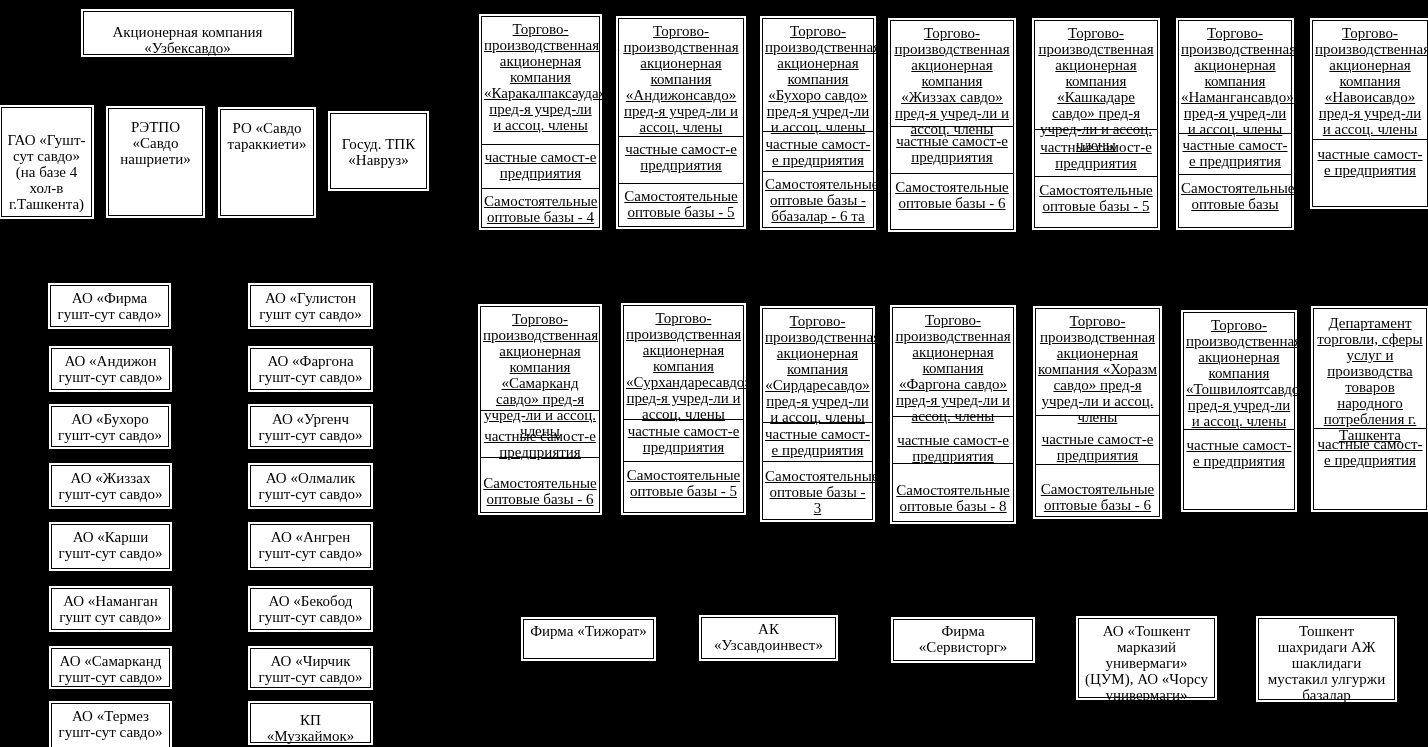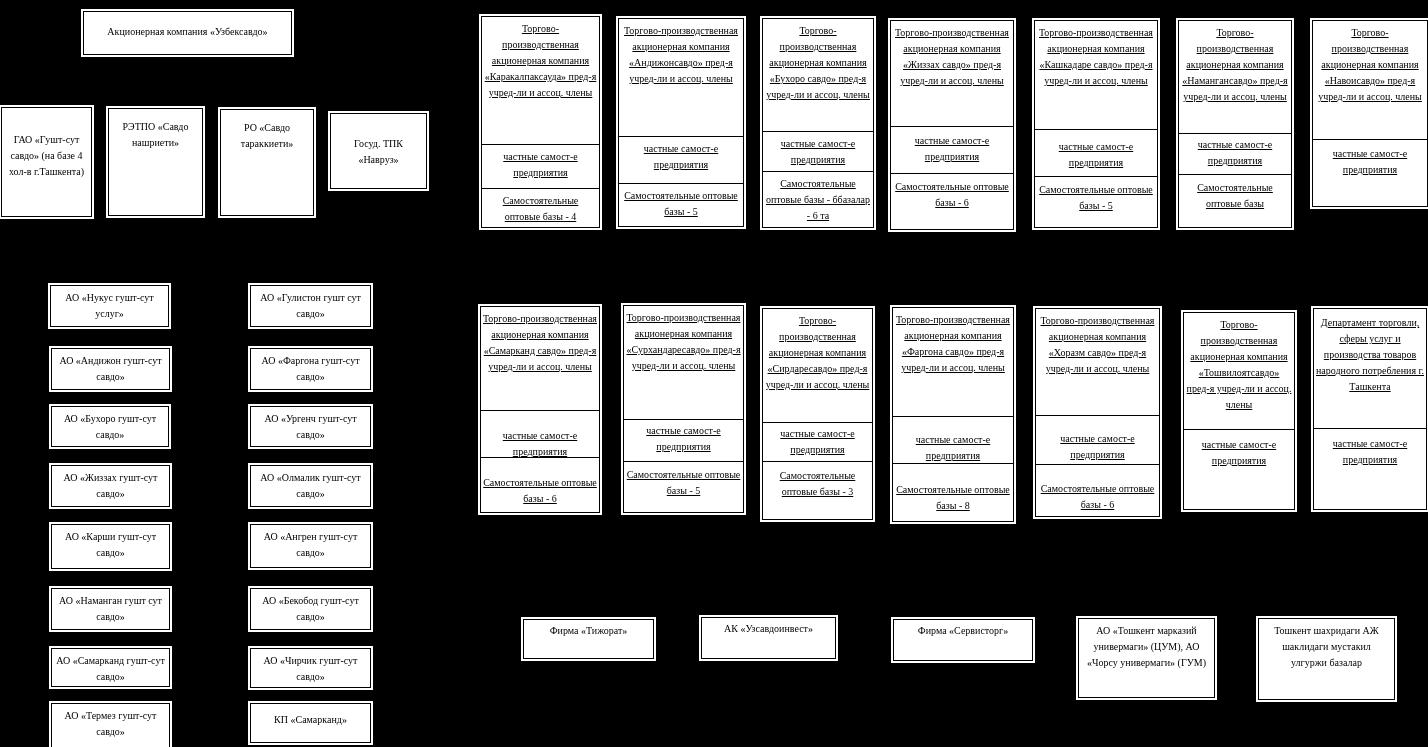--- a/index.html
+++ b/index.html
@@ -1,19 +1,19 @@
 <!DOCTYPE html>
 <html><head>
 <meta charset="utf-8">
 <style>
   html,body{margin:0;padding:0;background:#000;}
   .canvas{position:relative;width:1428px;height:747px;background:#000;overflow:hidden;
           font-family:"Liberation Serif","DejaVu Serif",serif;color:#000;}
   .box{position:absolute;background:#fff;border:1px solid #000;box-shadow:0 0 0 2px #fff;
-       box-sizing:border-box;font-size:10px;line-height:16px;text-align:center;}
+       box-sizing:border-box;font-size:15px;line-height:16px;text-align:center;}
   .lbl{padding:4px 4px 0 4px;}
   .sec{position:absolute;left:2px;right:2px;text-align:center;text-decoration:underline;}
   .hline{position:absolute;left:0;right:0;height:1px;background:#000;}
 </style>
 </head>
 <body>
 
 <div class="canvas">
 
   <div class="box lbl" style="left:83px;top:11px;width:209px;height:44px;padding-top:12px">Акционерная компания «Узбексавдо»</div>
@@ -122,37 +122,37 @@
     <div class="hline" style="top:116px"></div>
     <div class="sec" style="top:124px">частные самост-е предприятия</div>
   </div>
 
   <div class="box" style="left:1313px;top:308px;width:114px;height:202px">
     <div class="sec" style="top:6px">Департамент торговли, сферы услуг и производства товаров народного потребления г. Ташкента</div>
     <div class="hline" style="top:119px"></div>
     <div class="sec" style="top:127px">частные самост-е предприятия</div>
   </div>
 
-  <div class="box lbl" style="left:50px;top:285px;width:119px;height:42px">АО «Нукус гушт-сут услуг»</div>
+  <div class="box lbl" style="left:50px;top:285px;width:119px;height:42px">АО «Фирма гушт-сут савдо»</div>
   <div class="box lbl" style="left:51px;top:348px;width:119px;height:42px">АО «Андижон гушт-сут савдо»</div>
   <div class="box lbl" style="left:51px;top:406px;width:118px;height:41px">АО «Бухоро гушт-сут савдо»</div>
   <div class="box lbl" style="left:51px;top:465px;width:119px;height:42px">АО «Жиззах гушт-сут савдо»</div>
   <div class="box lbl" style="left:51px;top:524px;width:119px;height:45px">АО «Карши гушт-сут савдо»</div>
   <div class="box lbl" style="left:51px;top:588px;width:119px;height:42px">АО «Наманган гушт сут савдо»</div>
   <div class="box lbl" style="left:51px;top:648px;width:119px;height:39px">АО «Самарканд гушт-сут савдо»</div>
   <div class="box lbl" style="left:51px;top:703px;width:119px;height:52px">АО «Термез гушт-сут савдо»</div>
 
   <div class="box lbl" style="left:250px;top:285px;width:121px;height:42px">АО «Гулистон гушт сут савдо»</div>
   <div class="box lbl" style="left:250px;top:348px;width:121px;height:42px">АО «Фаргона гушт-сут савдо»</div>
   <div class="box lbl" style="left:250px;top:406px;width:121px;height:41px">АО «Ургенч гушт-сут савдо»</div>
   <div class="box lbl" style="left:250px;top:465px;width:121px;height:42px">АО «Олмалик гушт-сут савдо»</div>
   <div class="box lbl" style="left:250px;top:524px;width:121px;height:44px">АО «Ангрен гушт-сут савдо»</div>
   <div class="box lbl" style="left:250px;top:588px;width:121px;height:42px">АО «Бекобод гушт-сут савдо»</div>
   <div class="box lbl" style="left:250px;top:648px;width:121px;height:40px">АО «Чирчик гушт-сут савдо»</div>
-  <div class="box lbl" style="left:250px;top:703px;width:121px;height:40px;padding-top:8px">КП «Самарканд»</div>
+  <div class="box lbl" style="left:250px;top:703px;width:121px;height:40px;padding-top:8px">КП «Музкаймок»</div>
 
   <div class="box lbl" style="left:523px;top:619px;width:131px;height:40px;padding-top:3px">Фирма «Тижорат»</div>
   <div class="box lbl" style="left:701px;top:617px;width:135px;height:42px;padding-top:3px">АК «Узсавдоинвест»</div>
   <div class="box lbl" style="left:893px;top:619px;width:140px;height:42px;padding-top:3px">Фирма «Сервисторг»</div>
   <div class="box lbl" style="left:1078px;top:618px;width:137px;height:80px;padding-top:4px">АО «Тошкент марказий универмаги» (ЦУМ), АО «Чорсу универмаги» (ГУМ)</div>
   <div class="box lbl" style="left:1258px;top:618px;width:137px;height:82px;padding-top:4px">Тошкент шахридаги АЖ шаклидаги мустакил улгуржи базалар</div>
 
 </div>
 
 </body></html>

